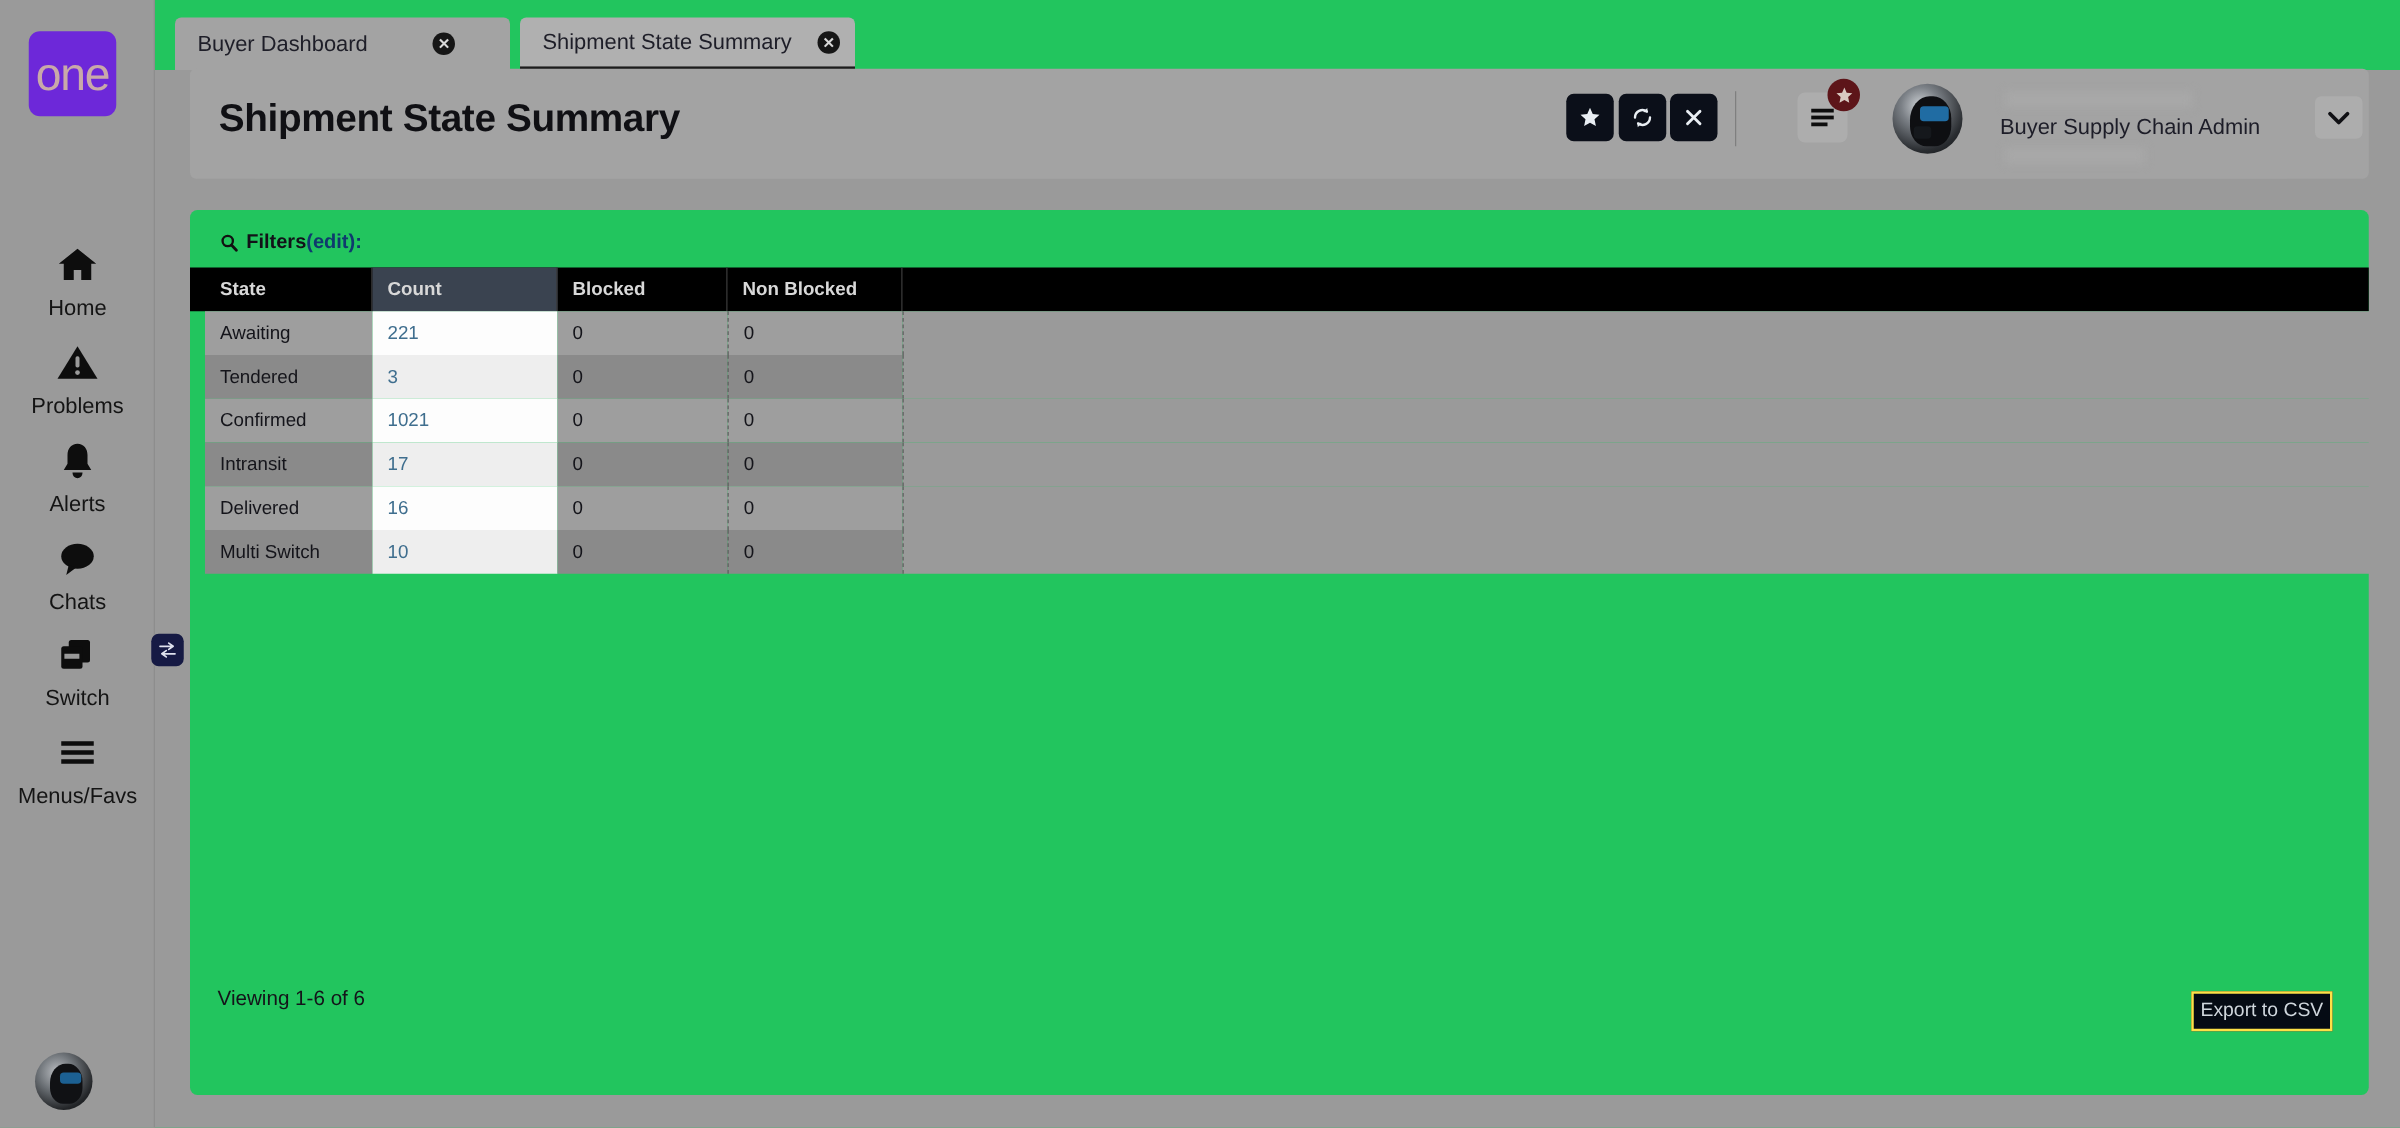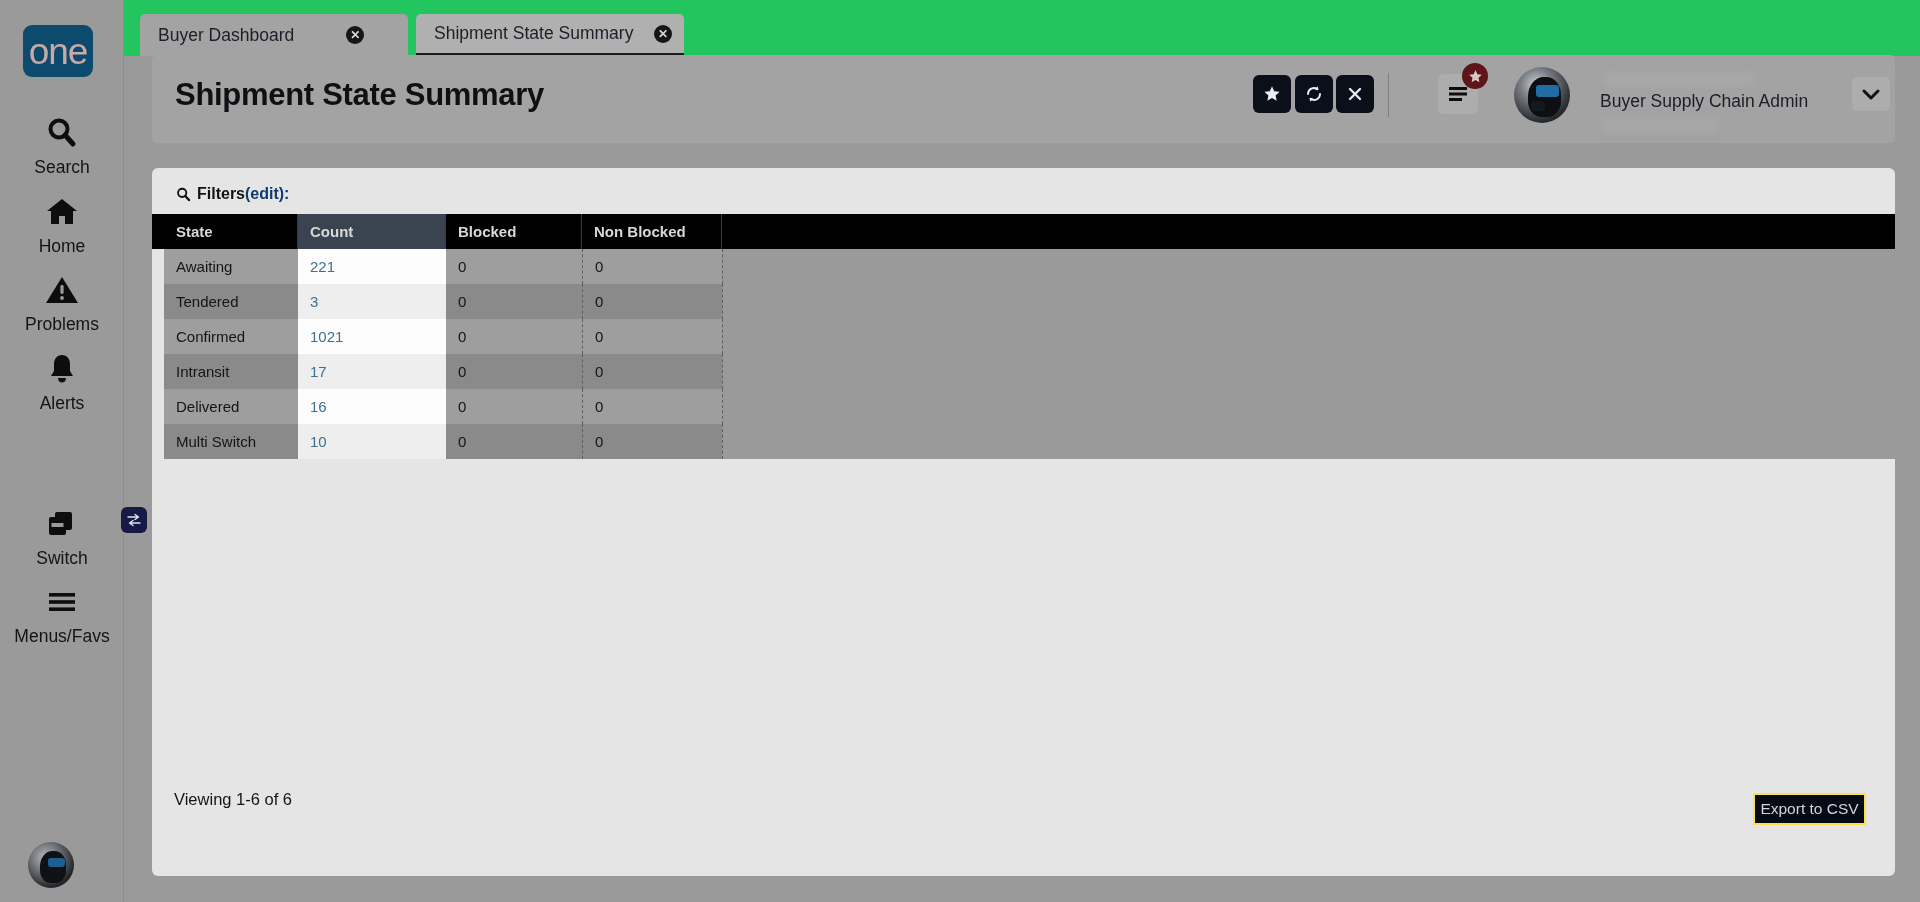--- a/index.html
+++ b/index.html
@@ -12,22 +12,22 @@
 
   
   #left-rail {
     position: absolute; left: 0; top: 0;
     width: 124px; height: 902px;
     background: #9a9a9a;
     border-right: 1px solid #8d8d8d;
   }
   #brand-logo {
     position: absolute; left: 23px; top: 25px;
-    width: 70px; height: 52px;
-    background: #0c4a6e;
+    width: 70px; height: 68px;
+    background: #6d28d9;
     border-radius: 9px;
     display: flex; align-items: center; justify-content: center;
     color: #c9a9a9;
     font-size: 37px; font-weight: 400; letter-spacing: -1px;
     line-height: 1;
   }
   .rail-item {
     position: absolute; left: 0; width: 124px;
     display: flex; flex-direction: column; align-items: center;
     cursor: pointer; color: #121212;
@@ -162,21 +162,21 @@
     width: 38px; height: 34px; border-radius: 5px;
     background: #adadad;
     display: flex; align-items: center; justify-content: center;
     cursor: pointer;
   }
 
   
   #content-panel {
     position: absolute; left: 152px; top: 168px;
     width: 1743px; height: 708px;
-    background: #e5e5e5; border-radius: 6px;
+    background: #22c55e; border-radius: 6px;
   }
   #filter-bar {
     position: absolute; left: 0; top: 14px; height: 24px;
     display: flex; align-items: center; padding-left: 24px;
   }
   #filter-icon { margin-right: 6px; display: flex; align-items: center; }
   #filter-label { font-size: 16px; font-weight: bold; color: #121218; }
   #filter-edit { font-size: 16px; font-weight: bold; color: #0f3a6e; cursor: pointer; }
   #filter-value { font-size: 16px; color: #16161c; margin-left: 10px; white-space: nowrap; }
 
@@ -231,29 +231,20 @@
   }
 </style>
 </head>
 <body>
 
 <div id="left-rail">
   <div id="brand-logo">
     <span>one</span>
   </div>
 
-  <div class="rail-item" style="top:112px">
-    <div class="rail-icon">
-      <svg width="34" height="34" viewBox="0 0 34 34">
-          <circle cx="14" cy="13" r="8.5" fill="none" stroke="#0d0d0d" stroke-width="4"></circle>
-          <line x1="20" y1="19" x2="28" y2="28" stroke="#0d0d0d" stroke-width="5" stroke-linecap="round"></line>
-        </svg>
-    </div>
-    <div class="rail-label">Search</div>
-  </div>
 
   <div class="rail-item" style="top:191px">
     <div class="rail-icon">
       <svg width="34" height="30" viewBox="0 0 34 30">
           <path d="M17 2 L2 14 h4 v13 h8 v-8 h6 v8 h8 V14 h4 Z" fill="#0d0d0d"></path>
         </svg>
     </div>
     <div class="rail-label">Home</div>
   </div>
 
@@ -271,20 +262,29 @@
   <div class="rail-item" style="top:348px">
     <div class="rail-icon">
       <svg width="30" height="32" viewBox="0 0 30 32">
           <path d="M15 2 c-5 0 -8 4 -8 9 v7 l-3 5 h22 l-3 -5 v-7 c0 -5 -3 -9 -8 -9 Z" fill="#0d0d0d"></path>
           <path d="M11 25 h8 c0 3 -2 4.5 -4 4.5 S11 28 11 25Z" fill="#0d0d0d"></path>
         </svg>
     </div>
     <div class="rail-label">Alerts</div>
   </div>
 
+  <div class="rail-item" style="top:426px">
+    <div class="rail-icon">
+      <svg width="32" height="28" viewBox="0 0 32 28">
+          <ellipse cx="16" cy="12" rx="13" ry="10" fill="#0d0d0d"></ellipse>
+          <path d="M9 19 L7 27 L15 21 Z" fill="#0d0d0d"></path>
+        </svg>
+    </div>
+    <div class="rail-label">Chats</div>
+  </div>
 
   <div class="rail-item" style="top:503px">
     <div class="rail-icon">
       <svg width="34" height="30" viewBox="0 0 34 30">
           <rect x="10" y="3" width="17" height="18" rx="2" fill="#0d0d0d"></rect>
           <rect x="4" y="8" width="17" height="18" rx="2" fill="#0d0d0d"></rect>
           <rect x="6.5" y="14" width="12" height="4" fill="#9a9a9a"></rect>
         </svg>
       <div id="switch-badge">
         <svg width="16" height="14" viewBox="0 0 16 14">

